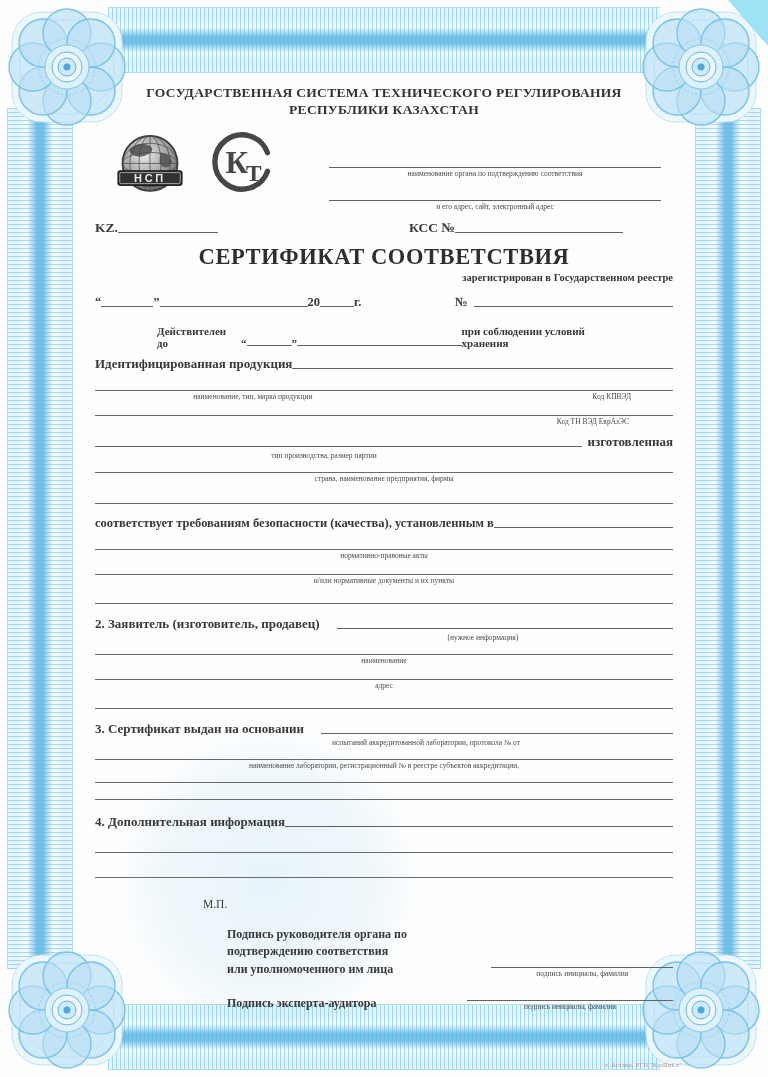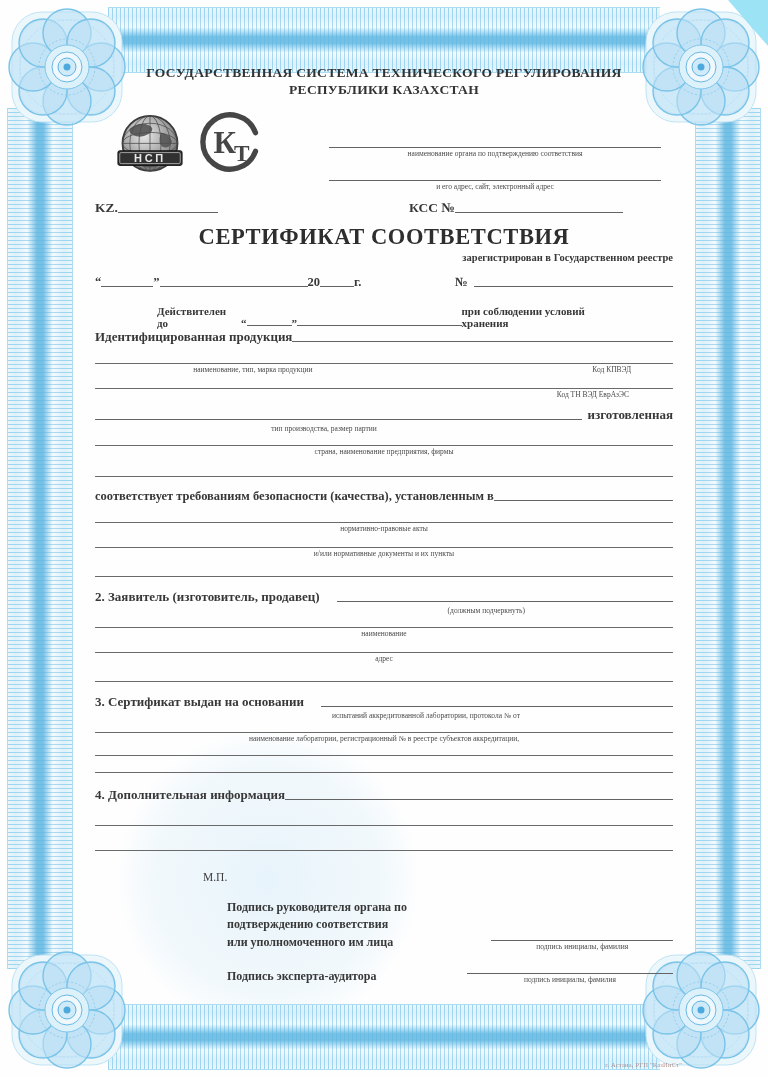--- a/index.html
+++ b/index.html
@@ -22,24 +22,24 @@
     border-left:1px solid #a8dcf2;border-right:1px solid #a8dcf2;}
   .band-left{left:7px;}
   .band-right{right:7px;}
   .corner{position:absolute;width:126px;height:126px;}
   .c-tl{top:4px;left:4px;} .c-tr{top:4px;right:4px;} .c-bl{bottom:4px;left:4px;} .c-br{bottom:4px;right:4px;}
   .wedge{position:absolute;top:0;right:0;width:0;height:0;border-left:40px solid transparent;border-top:46px solid rgba(140,222,245,.85);}
   .wm{position:absolute;left:118px;top:730px;width:300px;height:300px;border-radius:50%;
       background:radial-gradient(circle, rgba(178,219,242,.30) 0%, rgba(178,219,242,.16) 55%, rgba(178,219,242,0) 72%);}
 
   
-  .content{position:absolute;left:95px;top:64px;width:578px;}
+  .content{position:absolute;left:95px;top:84px;width:578px;}
   .hdr{ text-align:center;font-weight:bold;font-size:13.5px;line-height:1.26;letter-spacing:.3px;color:#333;}
   .logo-row{display:flex;margin-top:13px;height:74px;}
-  .logos{display:flex;align-items:flex-start;gap:16px;margin-left:22px;}
+  .logos{display:flex;align-items:flex-start;gap:28px;margin-left:22px;}
   .orgfields{margin-left:auto;width:332px;margin-right:12px;padding-top:36px;}
   .f-line{border-bottom:1px solid #636363;height:0;}
   .f-cap{text-align:center;font-size:7.5px;color:#4a4a4a;margin-top:1px;}
   .orgfields .gap{height:22px;}
 
   .row{display:flex;align-items:flex-end;}
   .fill{flex:1;border-bottom:1px solid #636363;margin-bottom:3px;}
   .seg{border-bottom:1px solid #636363;margin-bottom:3px;display:inline-block;}
 
   .numbers{margin-top:15px;font-weight:bold;font-size:13.5px;}
@@ -54,21 +54,21 @@
   .q{font-weight:bold;}
   .w55{width:52px;} .w150{width:148px;} .w32{width:34px;} 
   .num-group{margin-left:auto;display:flex;align-items:flex-end;width:218px;}
   .num-group .fill{margin-left:6px;}
 
   .valid-row{margin-top:15px;font-weight:bold;font-size:11px;display:flex;align-items:flex-end;margin-left:62px;margin-right:42px;}
   .w48{width:46px;} .w165{width:168px;}
 
   .sec{font-weight:bold;font-size:13px;}
   .s1h{margin-top:16px;}
-  .prod-row{font-weight:bold;font-size:13px;}
+  .prod-row{margin-top:7px;font-weight:bold;font-size:13px;}
 
   .hr{border-bottom:1px solid #6a6a6a;height:0;}
   .caps{display:flex;font-size:7.5px;color:#4a4a4a;margin-top:1px;line-height:1.2;}
   .caps-center{text-align:center;font-size:7.5px;color:#4a4a4a;margin-top:1px;line-height:1.2;}
 
   .mt20{margin-top:20px;} .mt18{margin-top:18px;} .mt16{margin-top:16px;} .mt14{margin-top:14px;} .mt12{margin-top:12px;gap:17px;} .mt22{margin-top:22px;} .mt24{margin-top:24px;}
 
   .made-row{margin-top:8px;font-size:13px;}
   .made{font-weight:bold;margin-left:6px;}
 
@@ -293,21 +293,21 @@
     <div class="hr mt14"></div>
     <div class="caps-center">и/или нормативные документы и их пункты</div>
 
     <div class="hr mt18"></div>
 
     <div class="row sec mt12">
       <span>2. Заявитель (изготовитель, продавец)</span>
       <span class="fill"></span>
     </div>
     <div class="caps">
-      <span style="margin-left:61%;">(должным подчеркнуть)</span>
+      <span style="margin-left:61%;">(нужное информация)</span>
     </div>
 
     <div class="hr mt12"></div>
     <div class="caps-center">наименование</div>
 
     <div class="hr mt14"></div>
     <div class="caps-center">адрес</div>
 
     <div class="hr mt18"></div>
 

